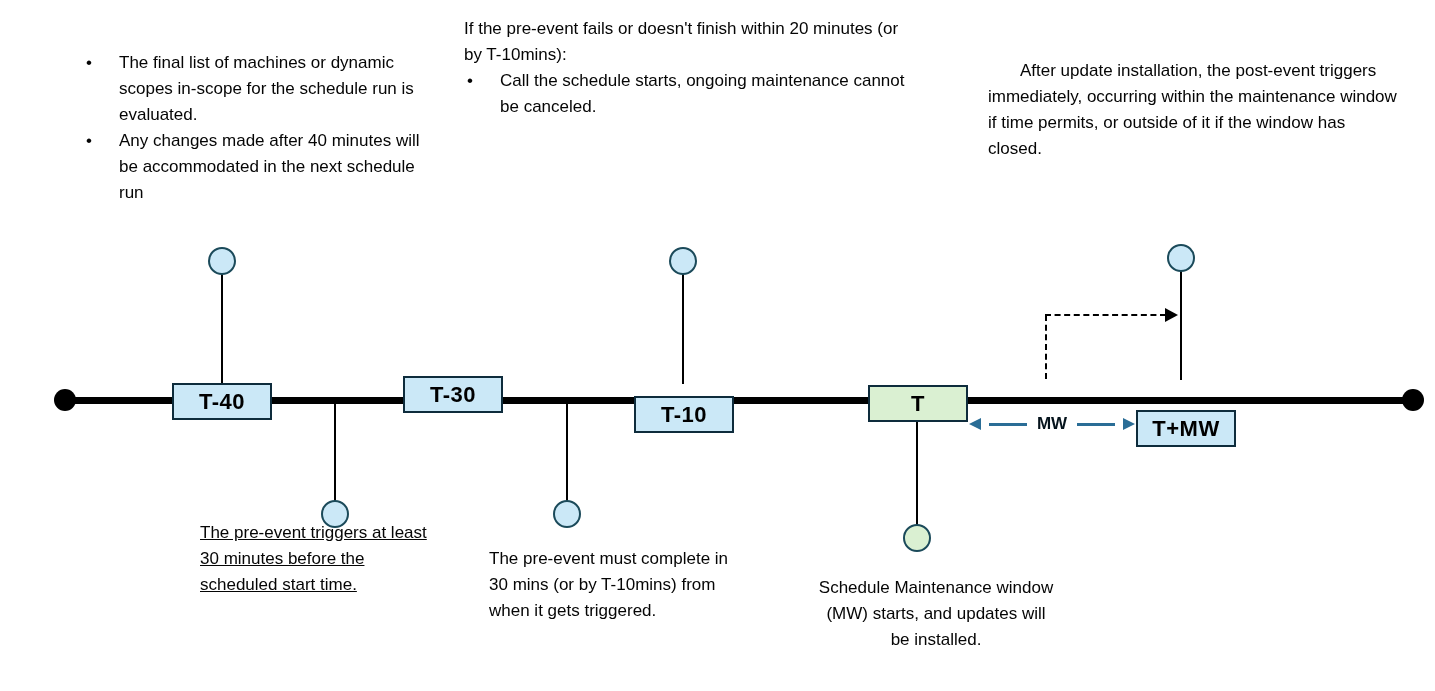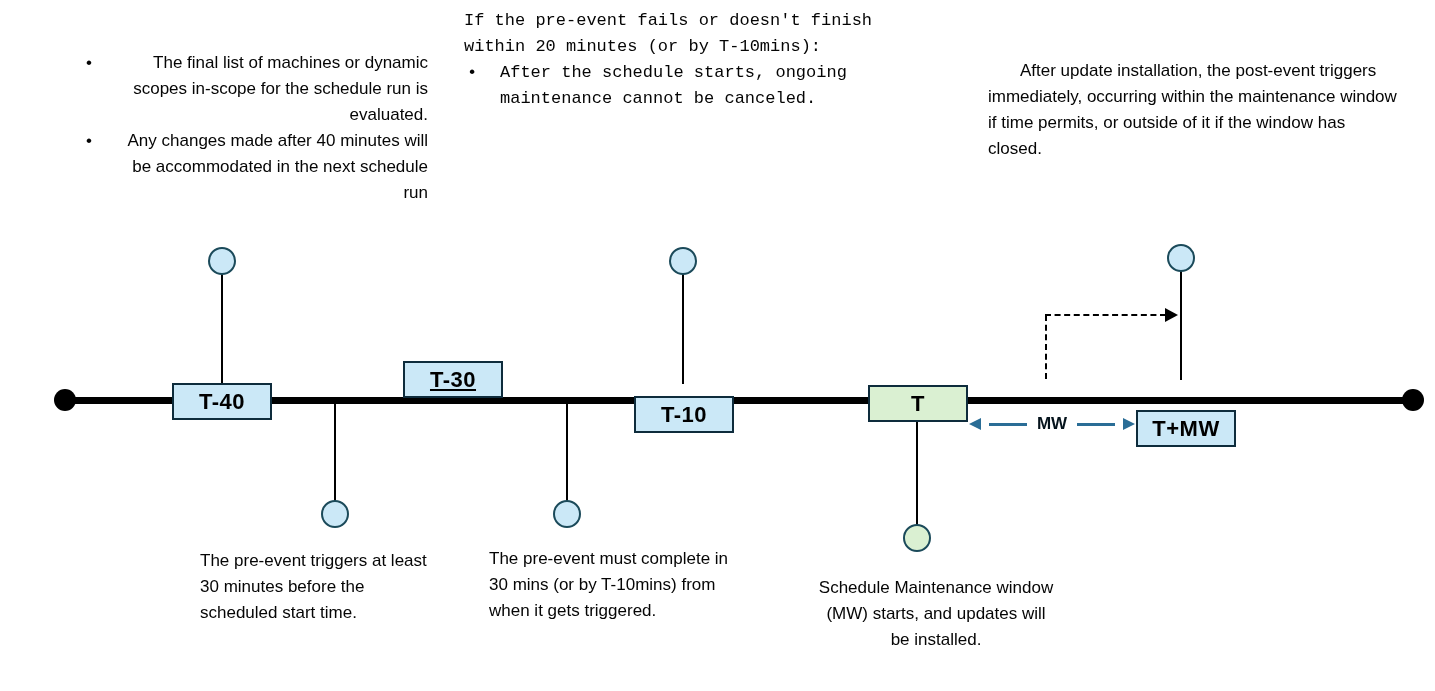--- a/index.html
+++ b/index.html
@@ -62,31 +62,31 @@
   .mw-head { width:0; height:0; border-top:6px solid transparent; border-bottom:6px solid transparent; }
   .mw-head.left  { border-right:12px solid var(--mw-arrow,#2a6d96); }
   .mw-head.right { border-left:12px solid var(--mw-arrow,#2a6d96); }
   .mw-label { font-weight:bold; font-size:17px; color:#05131c; padding:0 2px; }
 </style>
 </head>
 <body>
 
 <div class="canvas">
 
-  <div class="note" style="left:83px; top:50px; width:345px;text-align:right;">
+  <div class="note" style="left:83px; top:50px; width:345px;">
     <ul>
       <li>The final list of machines or dynamic scopes in-scope for the schedule run is evaluated.</li>
       <li>Any changes made after 40 minutes will be accommodated in the next schedule run</li>
     </ul>
   </div>
 
-  <div class="note" style="left:464px; top:8px; width:448px;font-family:Liberation Mono, monospace;">
+  <div class="note" style="left:464px; top:16px; width:448px;">
     <div>If the pre-event fails or doesn't finish within 20 minutes (or by T-10mins):</div>
     <ul>
-      <li>After the schedule starts, ongoing maintenance cannot be canceled.</li>
+      <li>Call the schedule starts, ongoing maintenance cannot be canceled.</li>
     </ul>
   </div>
 
   <div class="note indent-first" style="left:988px; top:58px; width:414px;">After update installation, the post-event triggers immediately, occurring within the maintenance window if time permits, or outside of it if the window has closed.</div>
 
   <div class="tline"></div>
   <div class="tdot" style="left:54px;"></div>
   <div class="tdot" style="left:1402px;"></div>
 
   <div class="vline" style="left:221px;  top:273px; height:112px;"></div>
@@ -98,34 +98,34 @@
   <div class="vline" style="left:916px; top:421px; height:104px;"></div>
 
   <div class="ecirc" style="left:208px;  top:247px;"></div>
   <div class="ecirc" style="left:669px;  top:247px;"></div>
   <div class="ecirc" style="left:1167px; top:244px;"></div>
   <div class="ecirc" style="left:321px;  top:500px;"></div>
   <div class="ecirc" style="left:553px;  top:500px;"></div>
   <div class="ecirc green" style="left:903px; top:524px;"></div>
 
   <div class="mbox" style="left:172px; top:383px;">T-40</div>
-  <div class="mbox" style="left:403px; top:361px;text-decoration:underline;">T-30</div>
+  <div class="mbox" style="left:403px; top:376px;">T-30</div>
   <div class="mbox" style="left:634px; top:396px;">T-10</div>
   <div class="mbox green" style="left:868px; top:385px;">T</div>
   <div class="mbox" style="left:1136px; top:378px;margin-top:32px;">T+MW</div>
 
   <div class="dash-v"></div>
   <div class="dash-h"></div>
   <div class="dash-head"></div>
 
   <div class="mw-wrap">
     <span class="mw-head left"></span>
     <span class="mw-line"></span>
     <span class="mw-label">MW</span>
     <span class="mw-line"></span>
     <span class="mw-head right"></span>
   </div>
 
-  <div class="note" style="left:200px; top:548px; width:242px;">The pre-event triggers at least 30 minutes before the scheduled start time.</div>
+  <div class="note" style="left:200px; top:520px; width:242px;text-decoration:underline;">The pre-event triggers at least 30 minutes before the scheduled start time.</div>
   <div class="note" style="left:489px; top:546px; width:256px;">The pre-event must complete in 30 mins (or by T-10mins) from when it gets triggered.</div>
   <div class="note centered" style="left:816px; top:563px; width:240px;margin-top:12px;">Schedule Maintenance window (MW) starts, and updates will be installed.</div>
 
 </div>
 
 </body></html>

